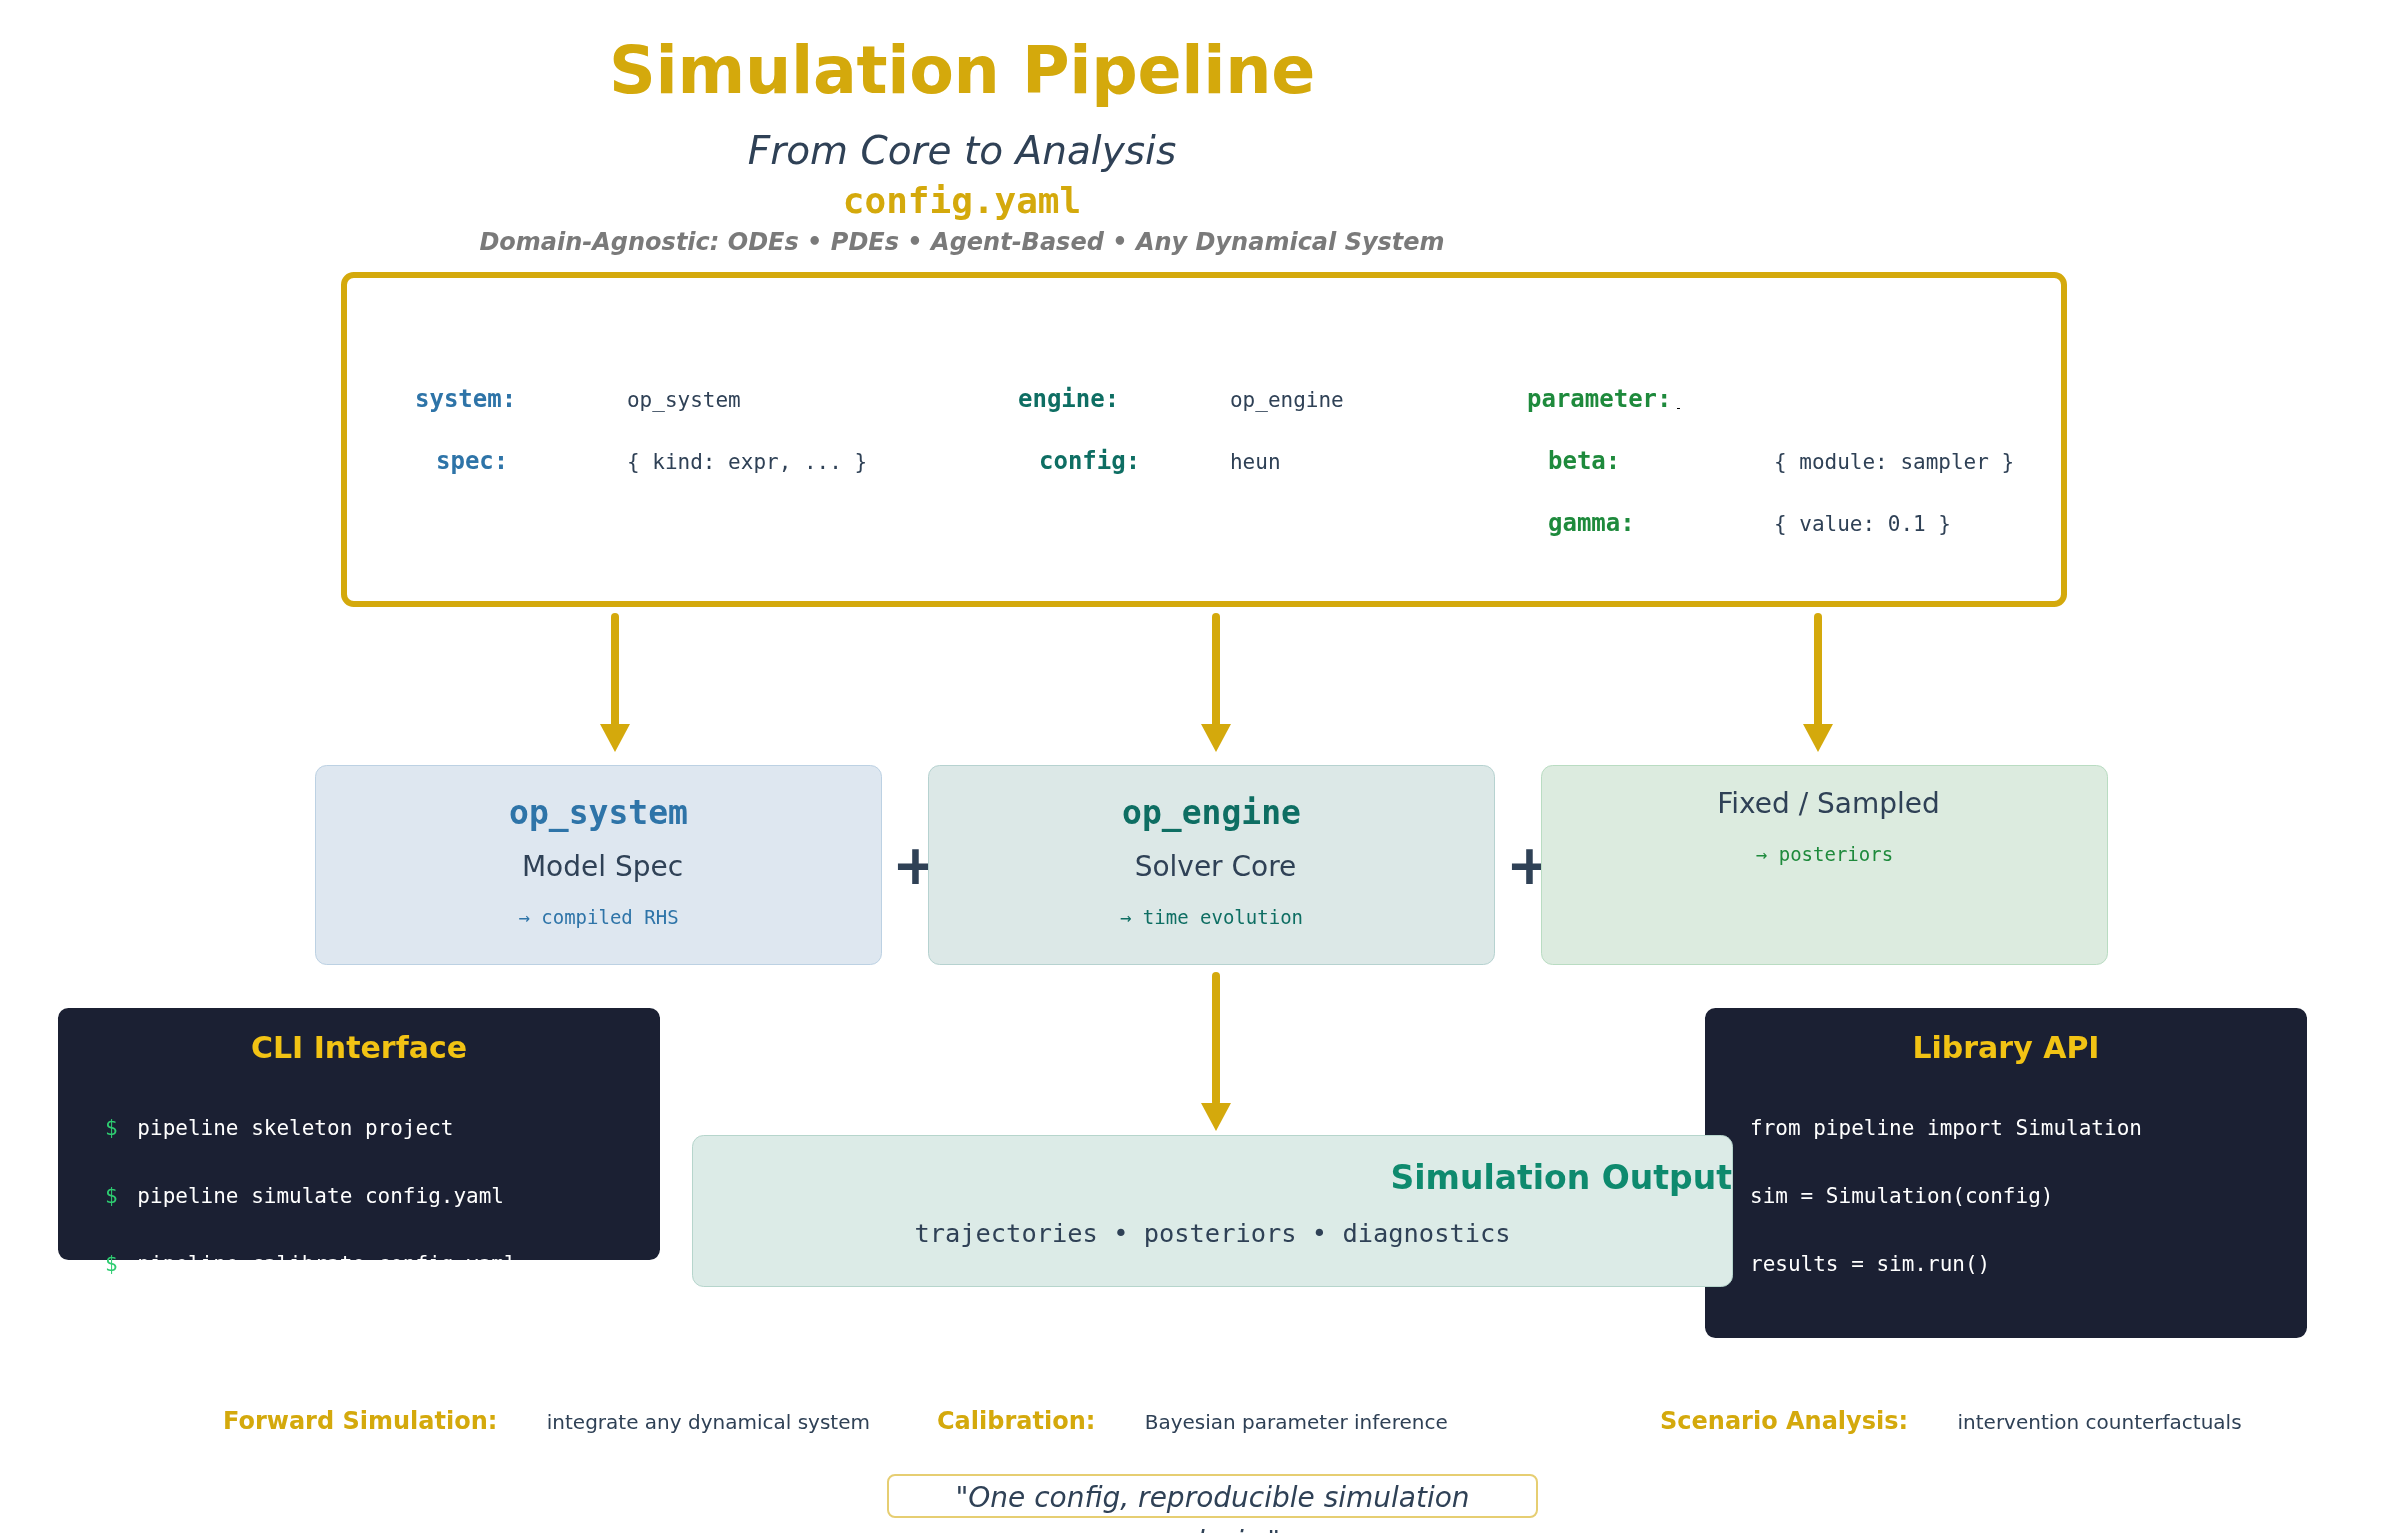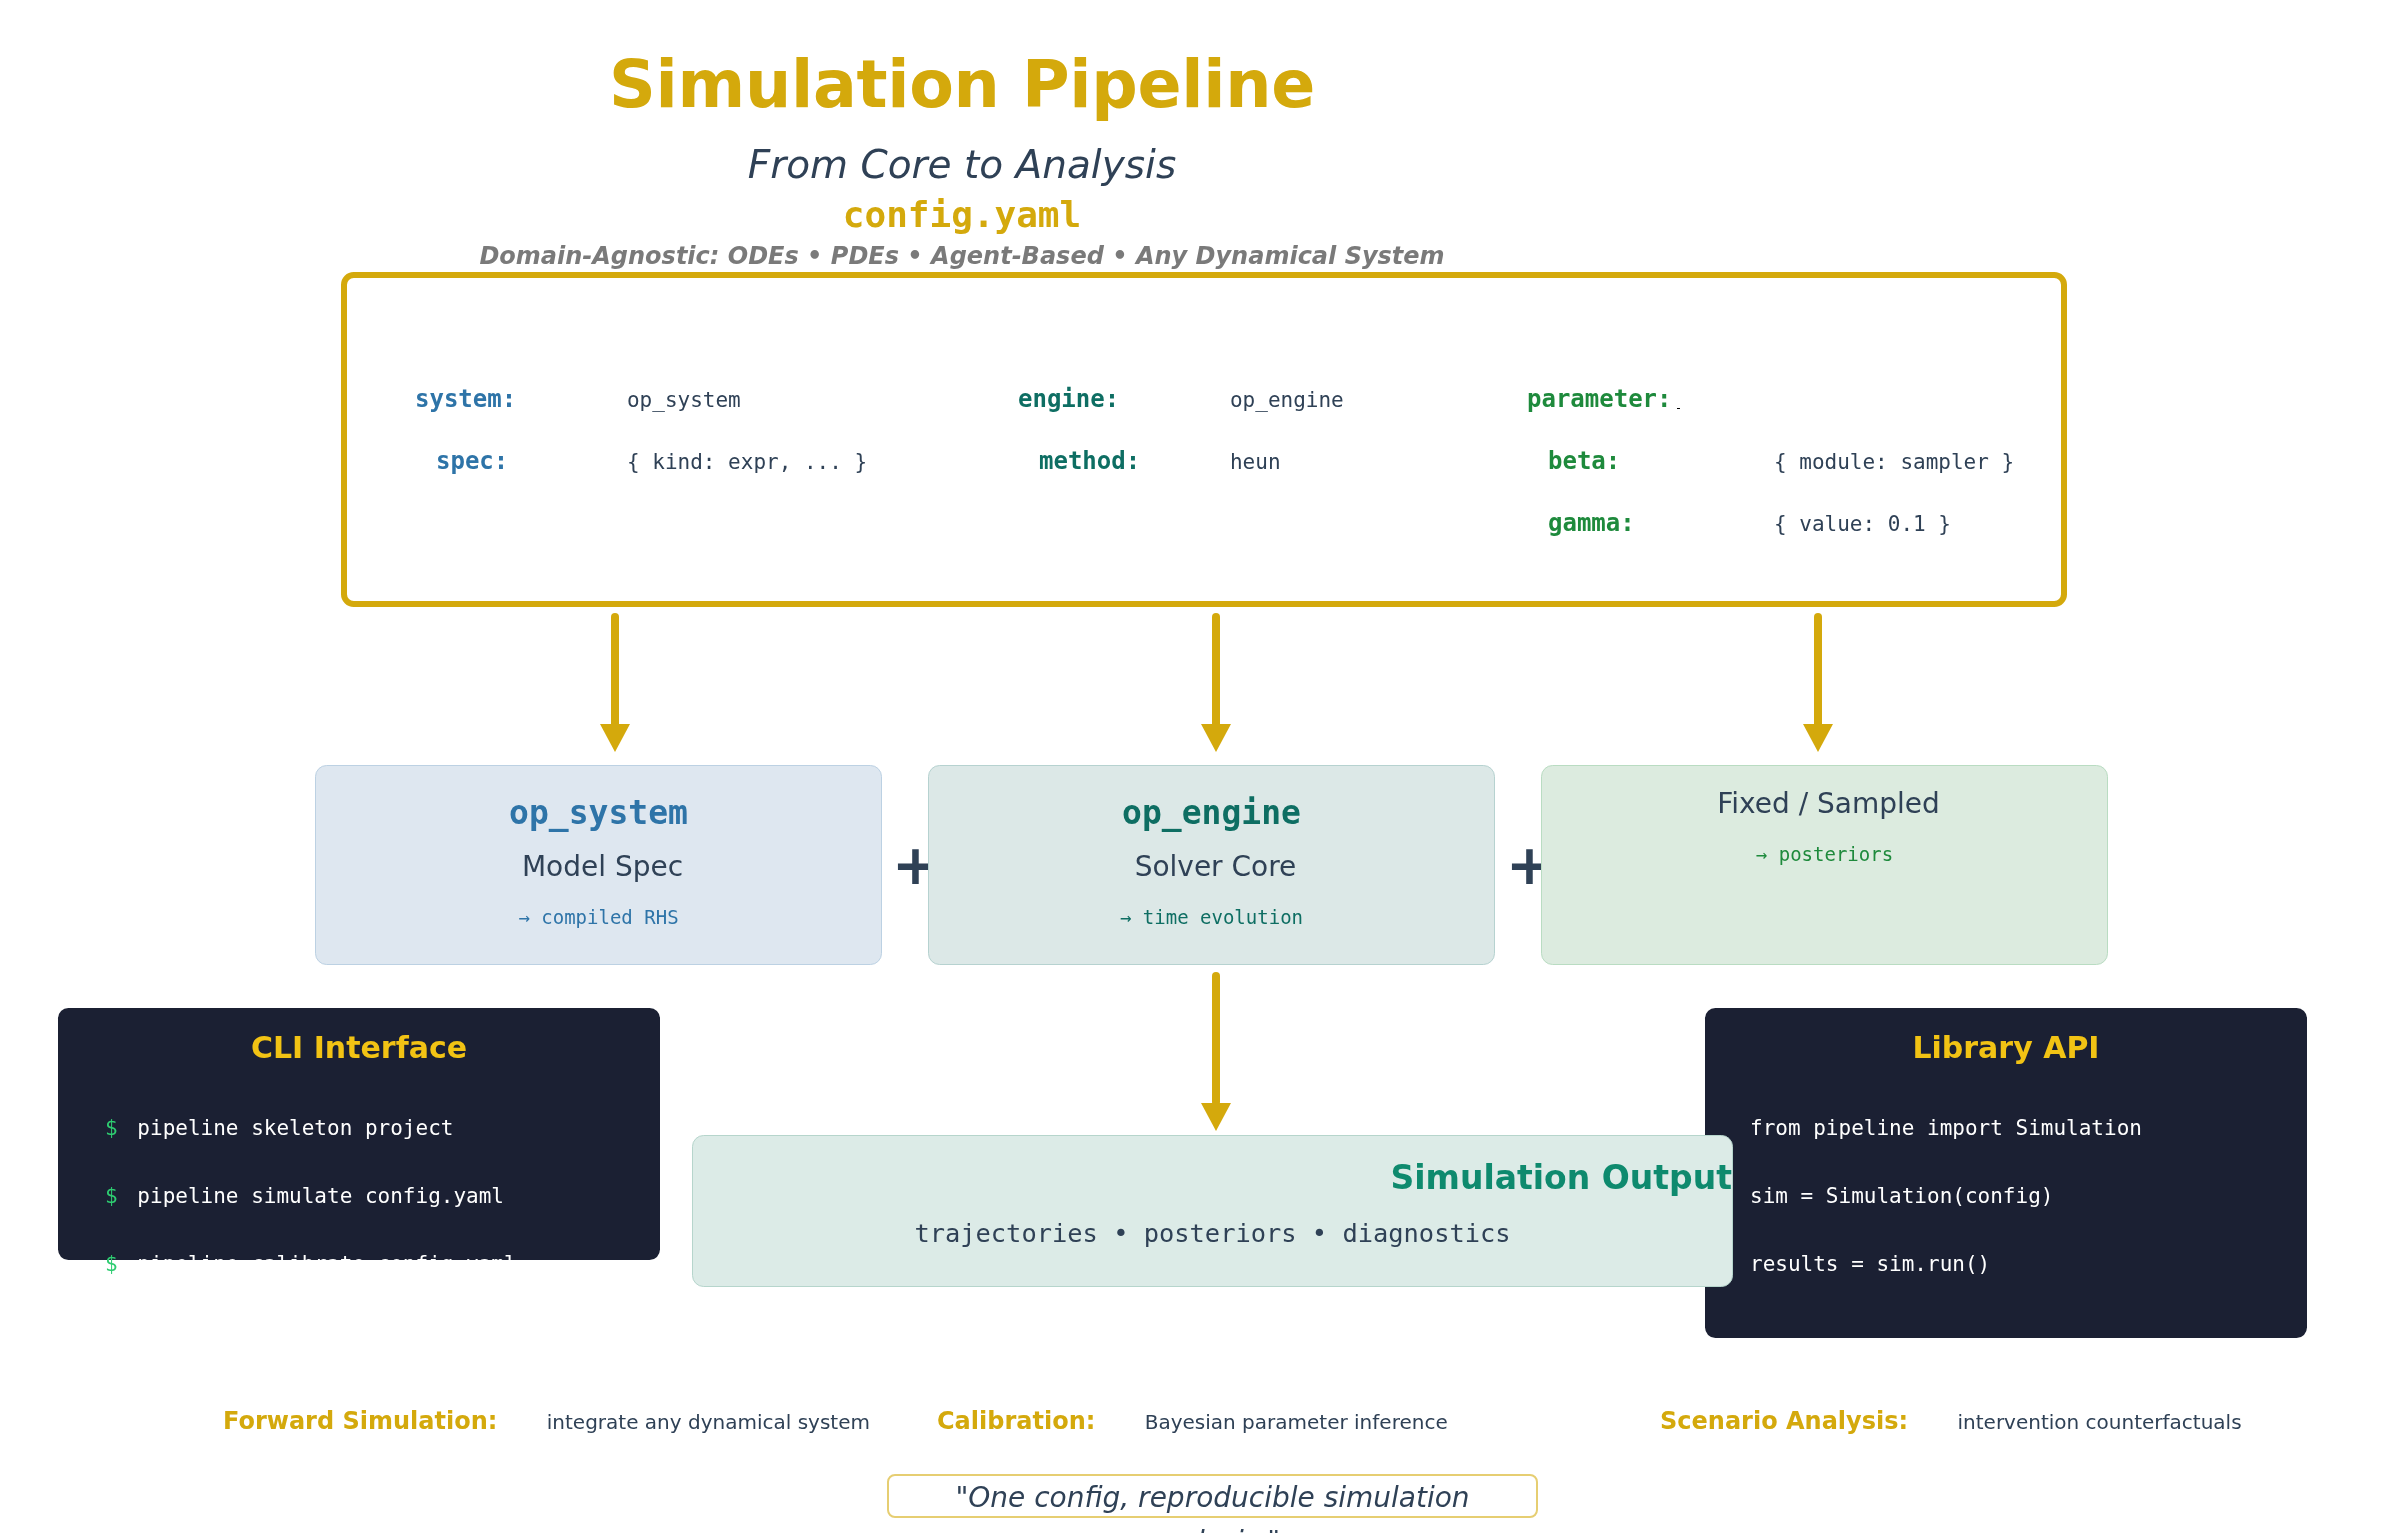--- a/index.html
+++ b/index.html
@@ -11,21 +11,21 @@
     width: 2401px;
     height: 1534px;
     position: relative;
     font-family: "DejaVu Sans", sans-serif;
     overflow: hidden;
   }
 
   
   #header {
     position: absolute;
-    left: 0; top: 16px;
+    left: 0; top: 2px;
     width: 1924px;
     text-align: center;
   }
   #title {
     margin-top: 36px;
     font-size: 65px;
     font-weight: bold;
     color: #D4A90C;
     letter-spacing: -0.3px;
     line-height: 1.0;
@@ -275,21 +275,21 @@
   <div class="cfg-row" style="left:89px; top:169px;">
     <span class="cfg-key k-blue" style="width:95px;">spec:</span>
     <span class="cfg-val" style="margin-left:93px;">{ kind: expr, ... }</span>
   </div>
 
   <div class="cfg-row" style="left:671px; top:107px;">
     <span class="cfg-key k-teal" style="width:116px;">engine:</span>
     <span class="cfg-val" style="margin-left:93px;">op_engine</span>
   </div>
   <div class="cfg-row" style="left:692px; top:169px;">
-    <span class="cfg-key k-teal" style="width:95px;">method:</span>
+    <span class="cfg-key k-teal" style="width:95px;">config:</span>
     <span class="cfg-val" style="margin-left:93px;">heun</span>
   </div>
 
   <div class="cfg-row" style="left:1180px; top:107px;text-decoration:underline;">
     <span class="cfg-key k-green" style="width:150px;">parameter:</span>
     <span class="cfg-val" style="margin-left:93px;"></span>
   </div>
   <div class="cfg-row" style="left:1201px; top:169px;">
     <span class="cfg-key k-green" style="width:130px;">beta:</span>
     <span class="cfg-val" style="margin-left:93px;">{ module: sampler }</span>

